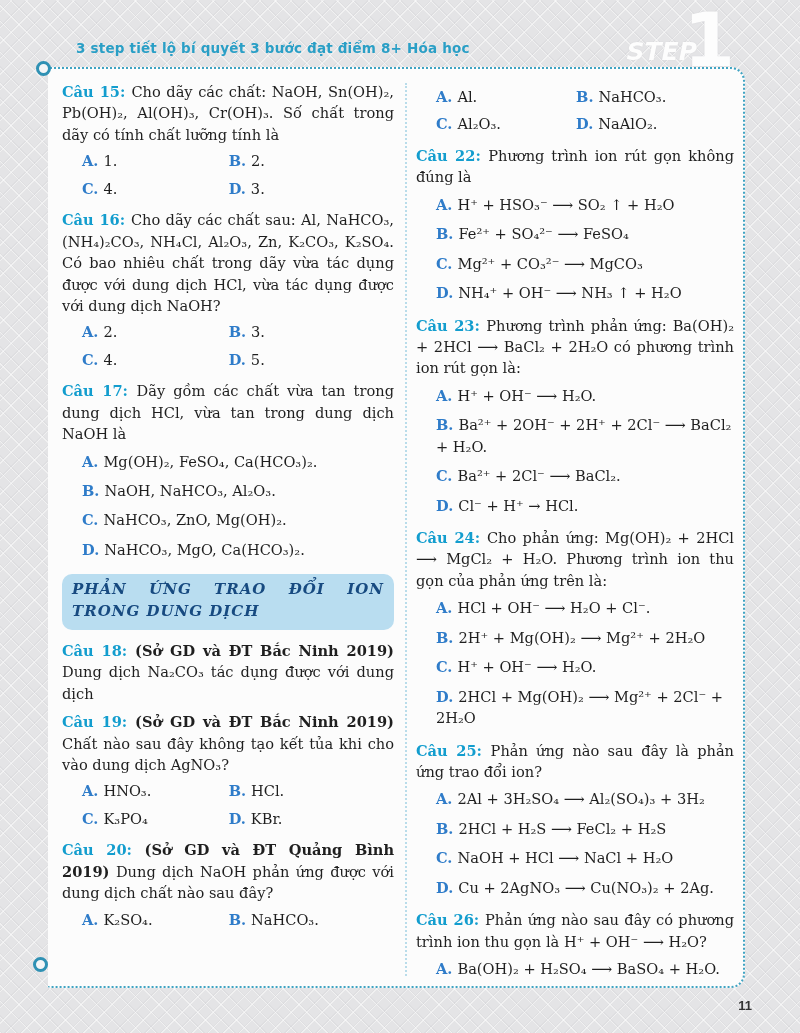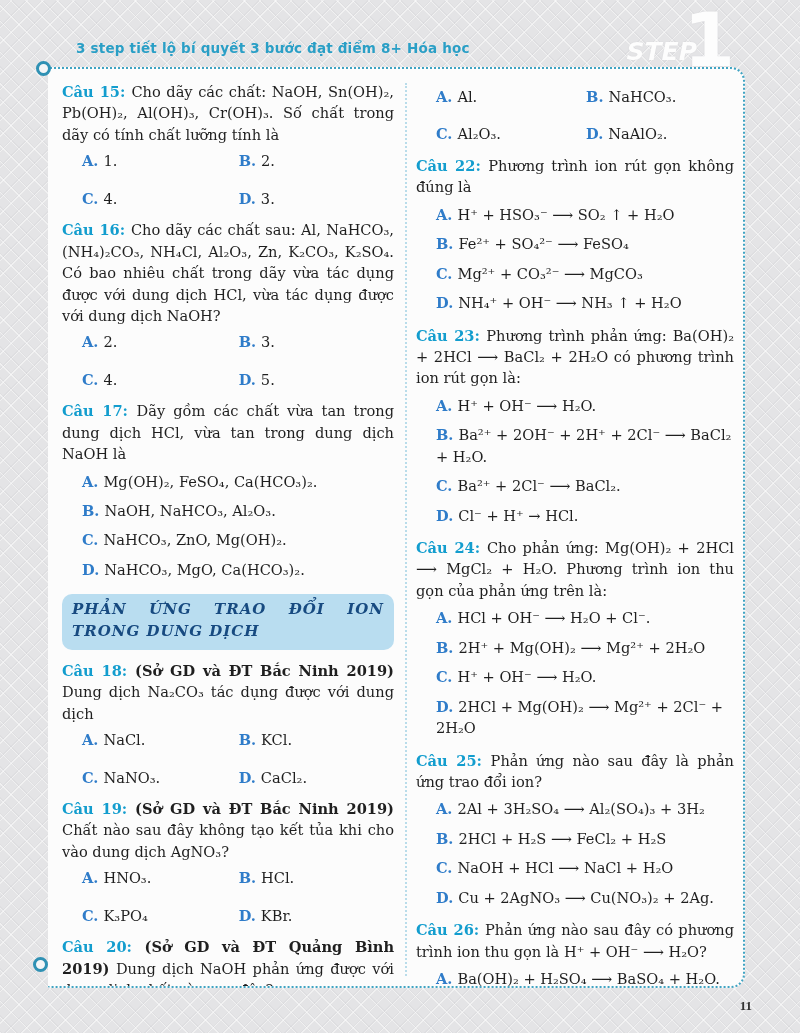--- a/index.html
+++ b/index.html
@@ -47,33 +47,33 @@
   .ring-bottom{left:33px;top:957px;}
   .col{position:absolute;top:12px;font-size:14.6px;line-height:1.47;}
   .col-left{left:14px;width:332px;}
   .col-right{left:368px;width:318px;}
   .divider{position:absolute;left:357px;top:14px;bottom:10px;width:0;border-left:2px dotted #b9dcea;}
   .q{margin-bottom:7px;}
   .q-text{margin:0;text-align:justify;}
   .q-label{font-weight:bold;color:#139dce;}
   .q-bold{font-weight:bold;}
   .opts{padding-left:20px;margin-top:2px;}
-  .opts.grid{display:grid;grid-template-columns:47% 53%;gap:10px;}
+  .opts.grid{display:grid;grid-template-columns:47% 53%;}
   .opt{padding:3px 0;}
   .opts.list .opt{padding:4px 0;}
   .opt-letter{font-weight:bold;color:#2f7cc9;margin-right:5px;}
   .section-header{
     background:#b9ddf0;border-radius:10px;padding:5px 10px 7px 10px;
     margin:10px 0 10px 0;
     font-weight:bold;font-style:italic;color:#174a80;
     font-size:15px;letter-spacing:1px;text-align:justify;line-height:1.45;
   }
   .page-number{
     position:absolute;right:48px;top:998px;
-    font-family:Liberation Serif, serif;
+    font-family:Liberation Sans, sans-serif;
     font-size:13px;font-weight:bold;color:#333;
   }
 </style>
 </head>
 <body>
 
 <div class="page-header">3 step tiết lộ bí quyết 3 bước đạt điểm 8+ Hóa học</div>
 
 <div class="step-logo">
   <span class="step-word">STEP</span>
@@ -109,26 +109,20 @@
         <div class="opts list">
           <div class="opt"><span class="opt-letter">A.</span><span class="opt-text">Mg(OH)₂, FeSO₄, Ca(HCO₃)₂.</span></div>
           <div class="opt"><span class="opt-letter">B.</span><span class="opt-text">NaOH, NaHCO₃, Al₂O₃.</span></div>
           <div class="opt"><span class="opt-letter">C.</span><span class="opt-text">NaHCO₃, ZnO, Mg(OH)₂.</span></div>
           <div class="opt"><span class="opt-letter">D.</span><span class="opt-text">NaHCO₃, MgO, Ca(HCO₃)₂.</span></div>
         </div>
       </div>
       <div class="section-header">PHẢN ỨNG TRAO ĐỔI ION TRONG DUNG DỊCH</div>
       <div class="q">
         <p class="q-text"><span class="q-label">Câu 18: </span><span class="q-bold">(Sở GD và ĐT Bắc Ninh 2019)</span><span> Dung dịch Na₂CO₃ tác dụng được với dung dịch</span></p>
-        <div class="opts grid">
-          <div class="opt"><span class="opt-letter">A.</span><span class="opt-text">NaCl.</span></div>
-          <div class="opt"><span class="opt-letter">B.</span><span class="opt-text">KCl.</span></div>
-          <div class="opt"><span class="opt-letter">C.</span><span class="opt-text">NaNO₃.</span></div>
-          <div class="opt"><span class="opt-letter">D.</span><span class="opt-text">CaCl₂.</span></div>
-        </div>
       </div>
       <div class="q">
         <p class="q-text"><span class="q-label">Câu 19: </span><span class="q-bold">(Sở GD và ĐT Bắc Ninh 2019)</span><span> Chất nào sau đây không tạo kết tủa khi cho vào dung dịch AgNO₃?</span></p>
         <div class="opts grid">
           <div class="opt"><span class="opt-letter">A.</span><span class="opt-text">HNO₃.</span></div>
           <div class="opt"><span class="opt-letter">B.</span><span class="opt-text">HCl.</span></div>
           <div class="opt"><span class="opt-letter">C.</span><span class="opt-text">K₃PO₄</span></div>
           <div class="opt"><span class="opt-letter">D.</span><span class="opt-text">KBr.</span></div>
         </div>
       </div>

